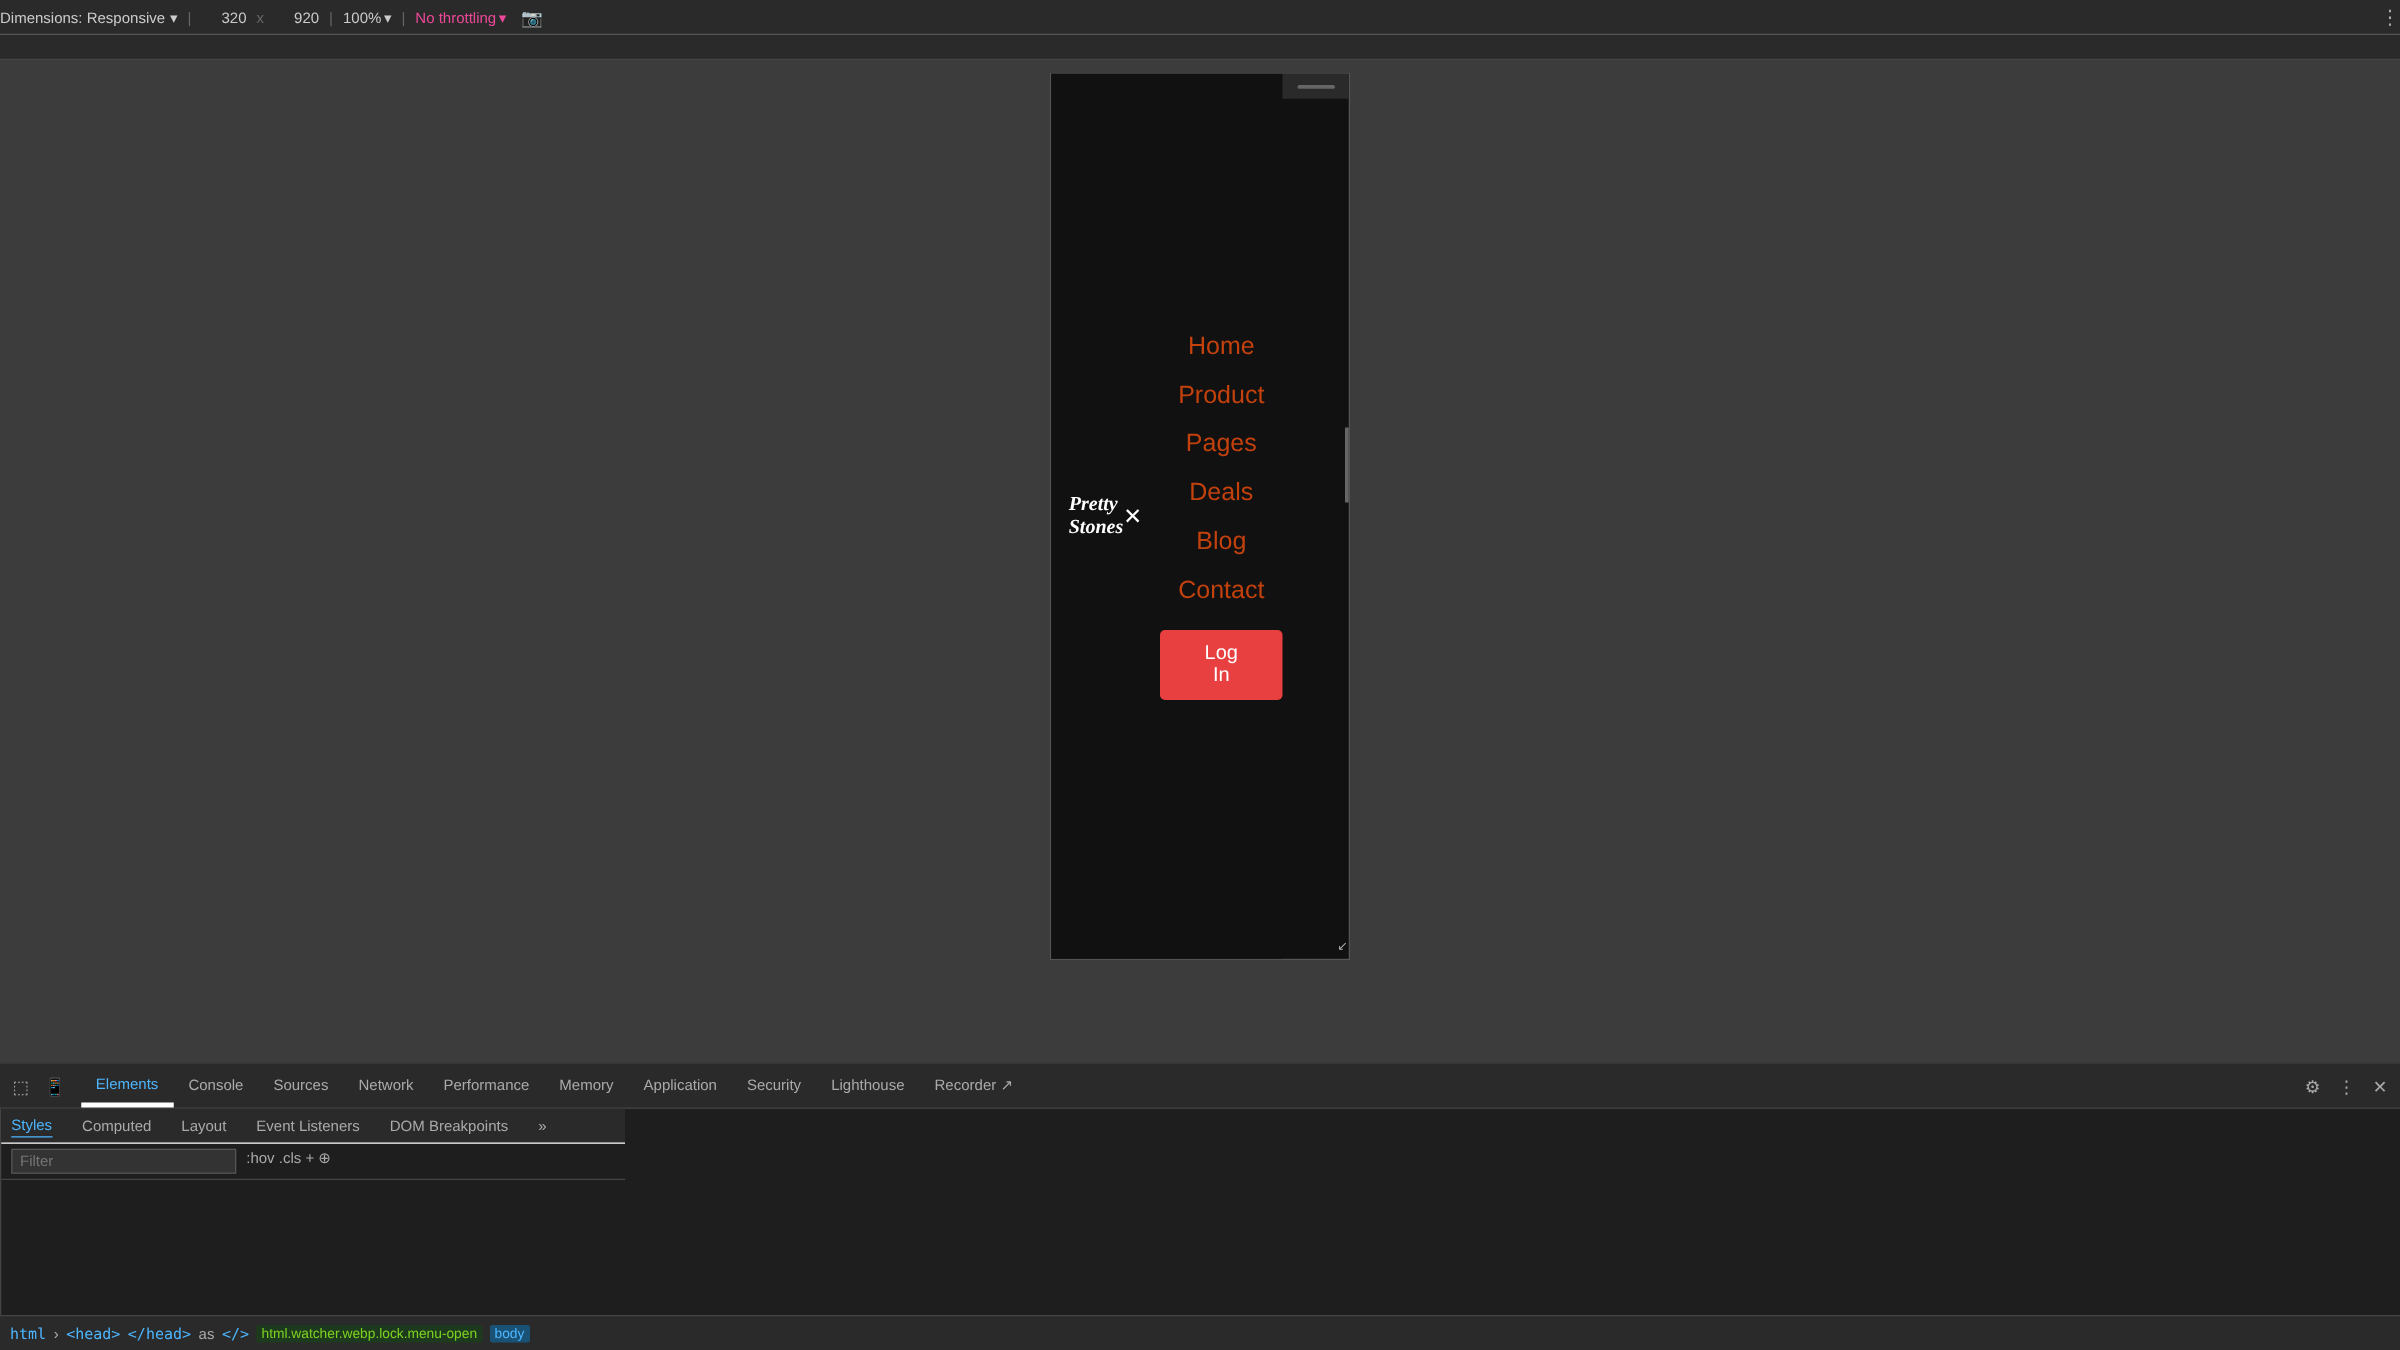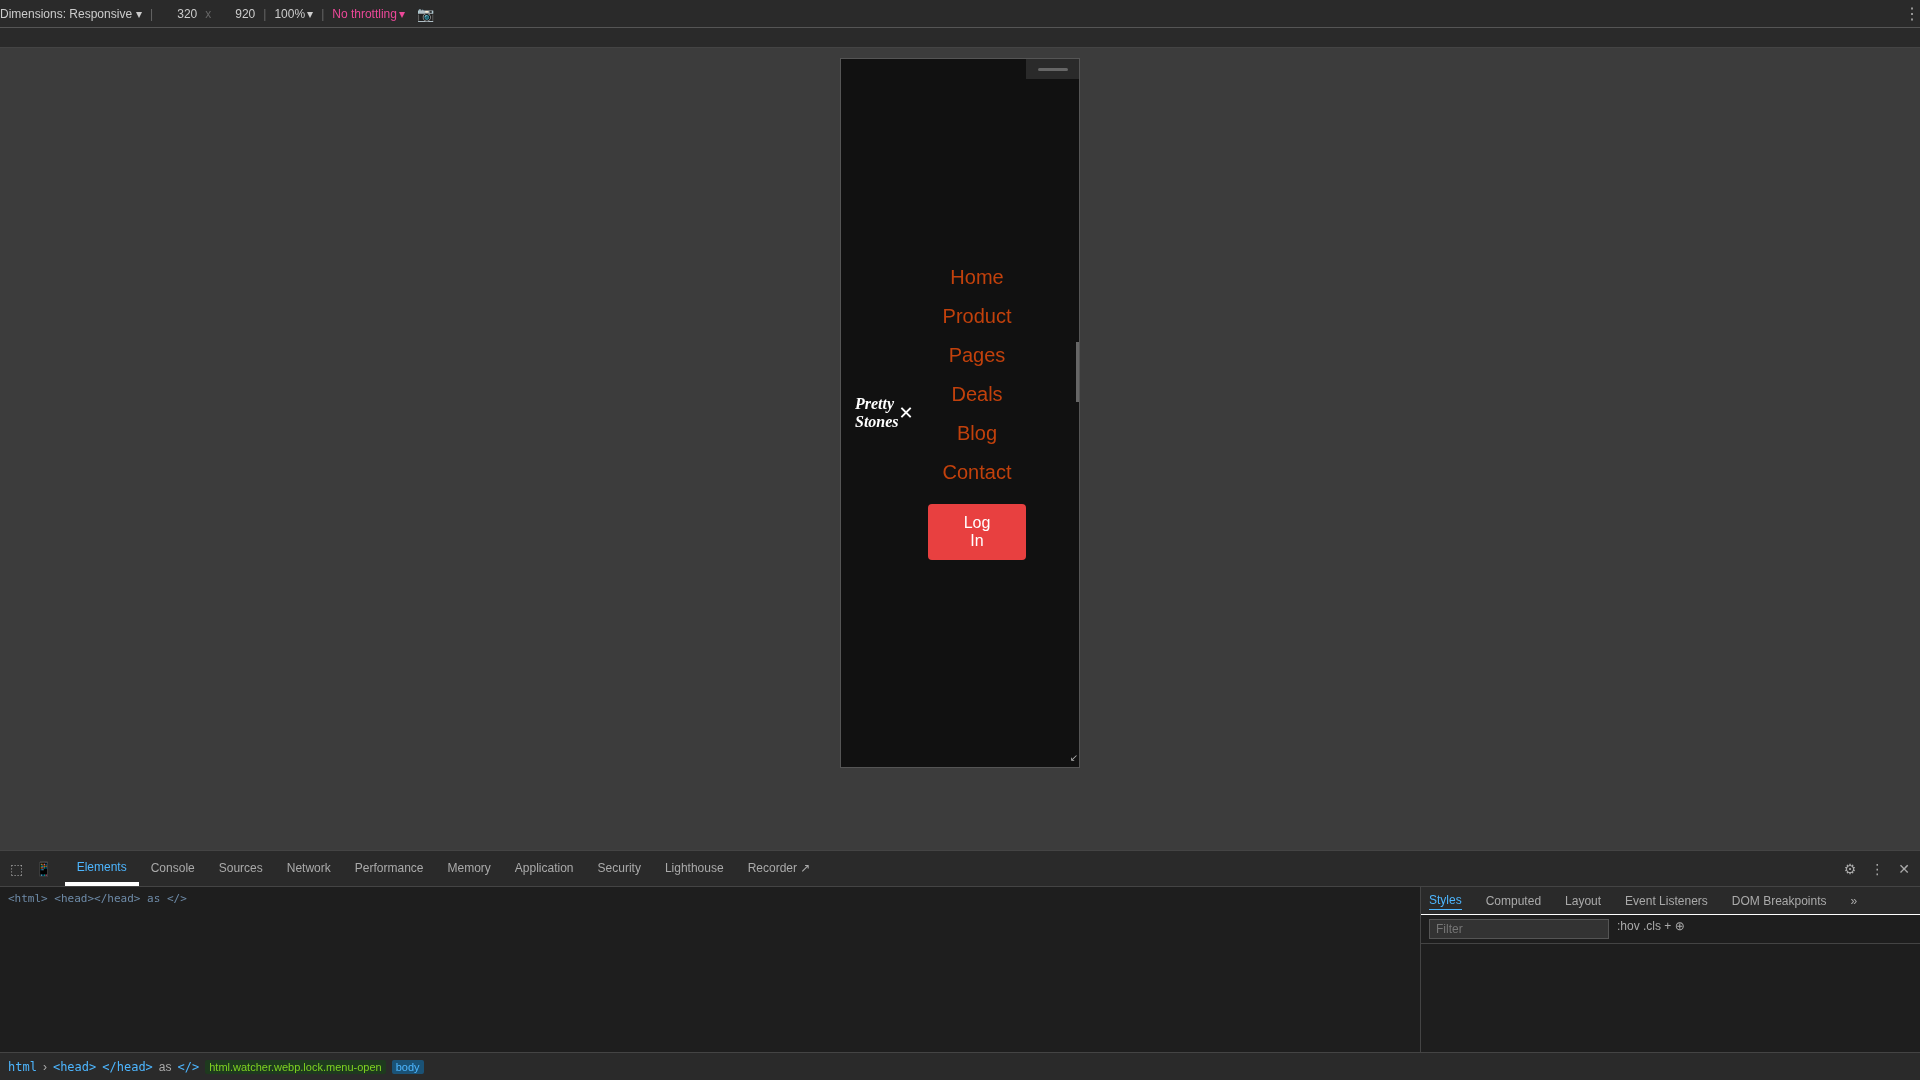--- a/index.html
+++ b/index.html
@@ -423,25 +423,20 @@
     <div class="devtools-tab">Lighthouse</div>
     <div class="devtools-tab">Recorder ↗</div>
     <div class="devtools-tab-right">
       <span class="icon-btn">⚙</span>
       <span class="icon-btn">⋮</span>
       <span class="icon-btn">✕</span>
     </div>
   </div>
 
   <div class="devtools-content">
-    <div class="elements-panel">
-      <span style="color:#6e8ba8; font-size:11px;">
-        &lt;html&gt; &lt;head&gt;&lt;/head&gt; as &lt;/&gt;
-      </span>
-    </div>
     <div class="styles-panel">
       <div class="styles-tabs">
         <span class="styles-tab active">Styles</span>
         <span class="styles-tab">Computed</span>
         <span class="styles-tab">Layout</span>
         <span class="styles-tab">Event Listeners</span>
         <span class="styles-tab">DOM Breakpoints</span>
         <span class="styles-tab">»</span>
       </div>
       <div class="styles-filter-bar">

